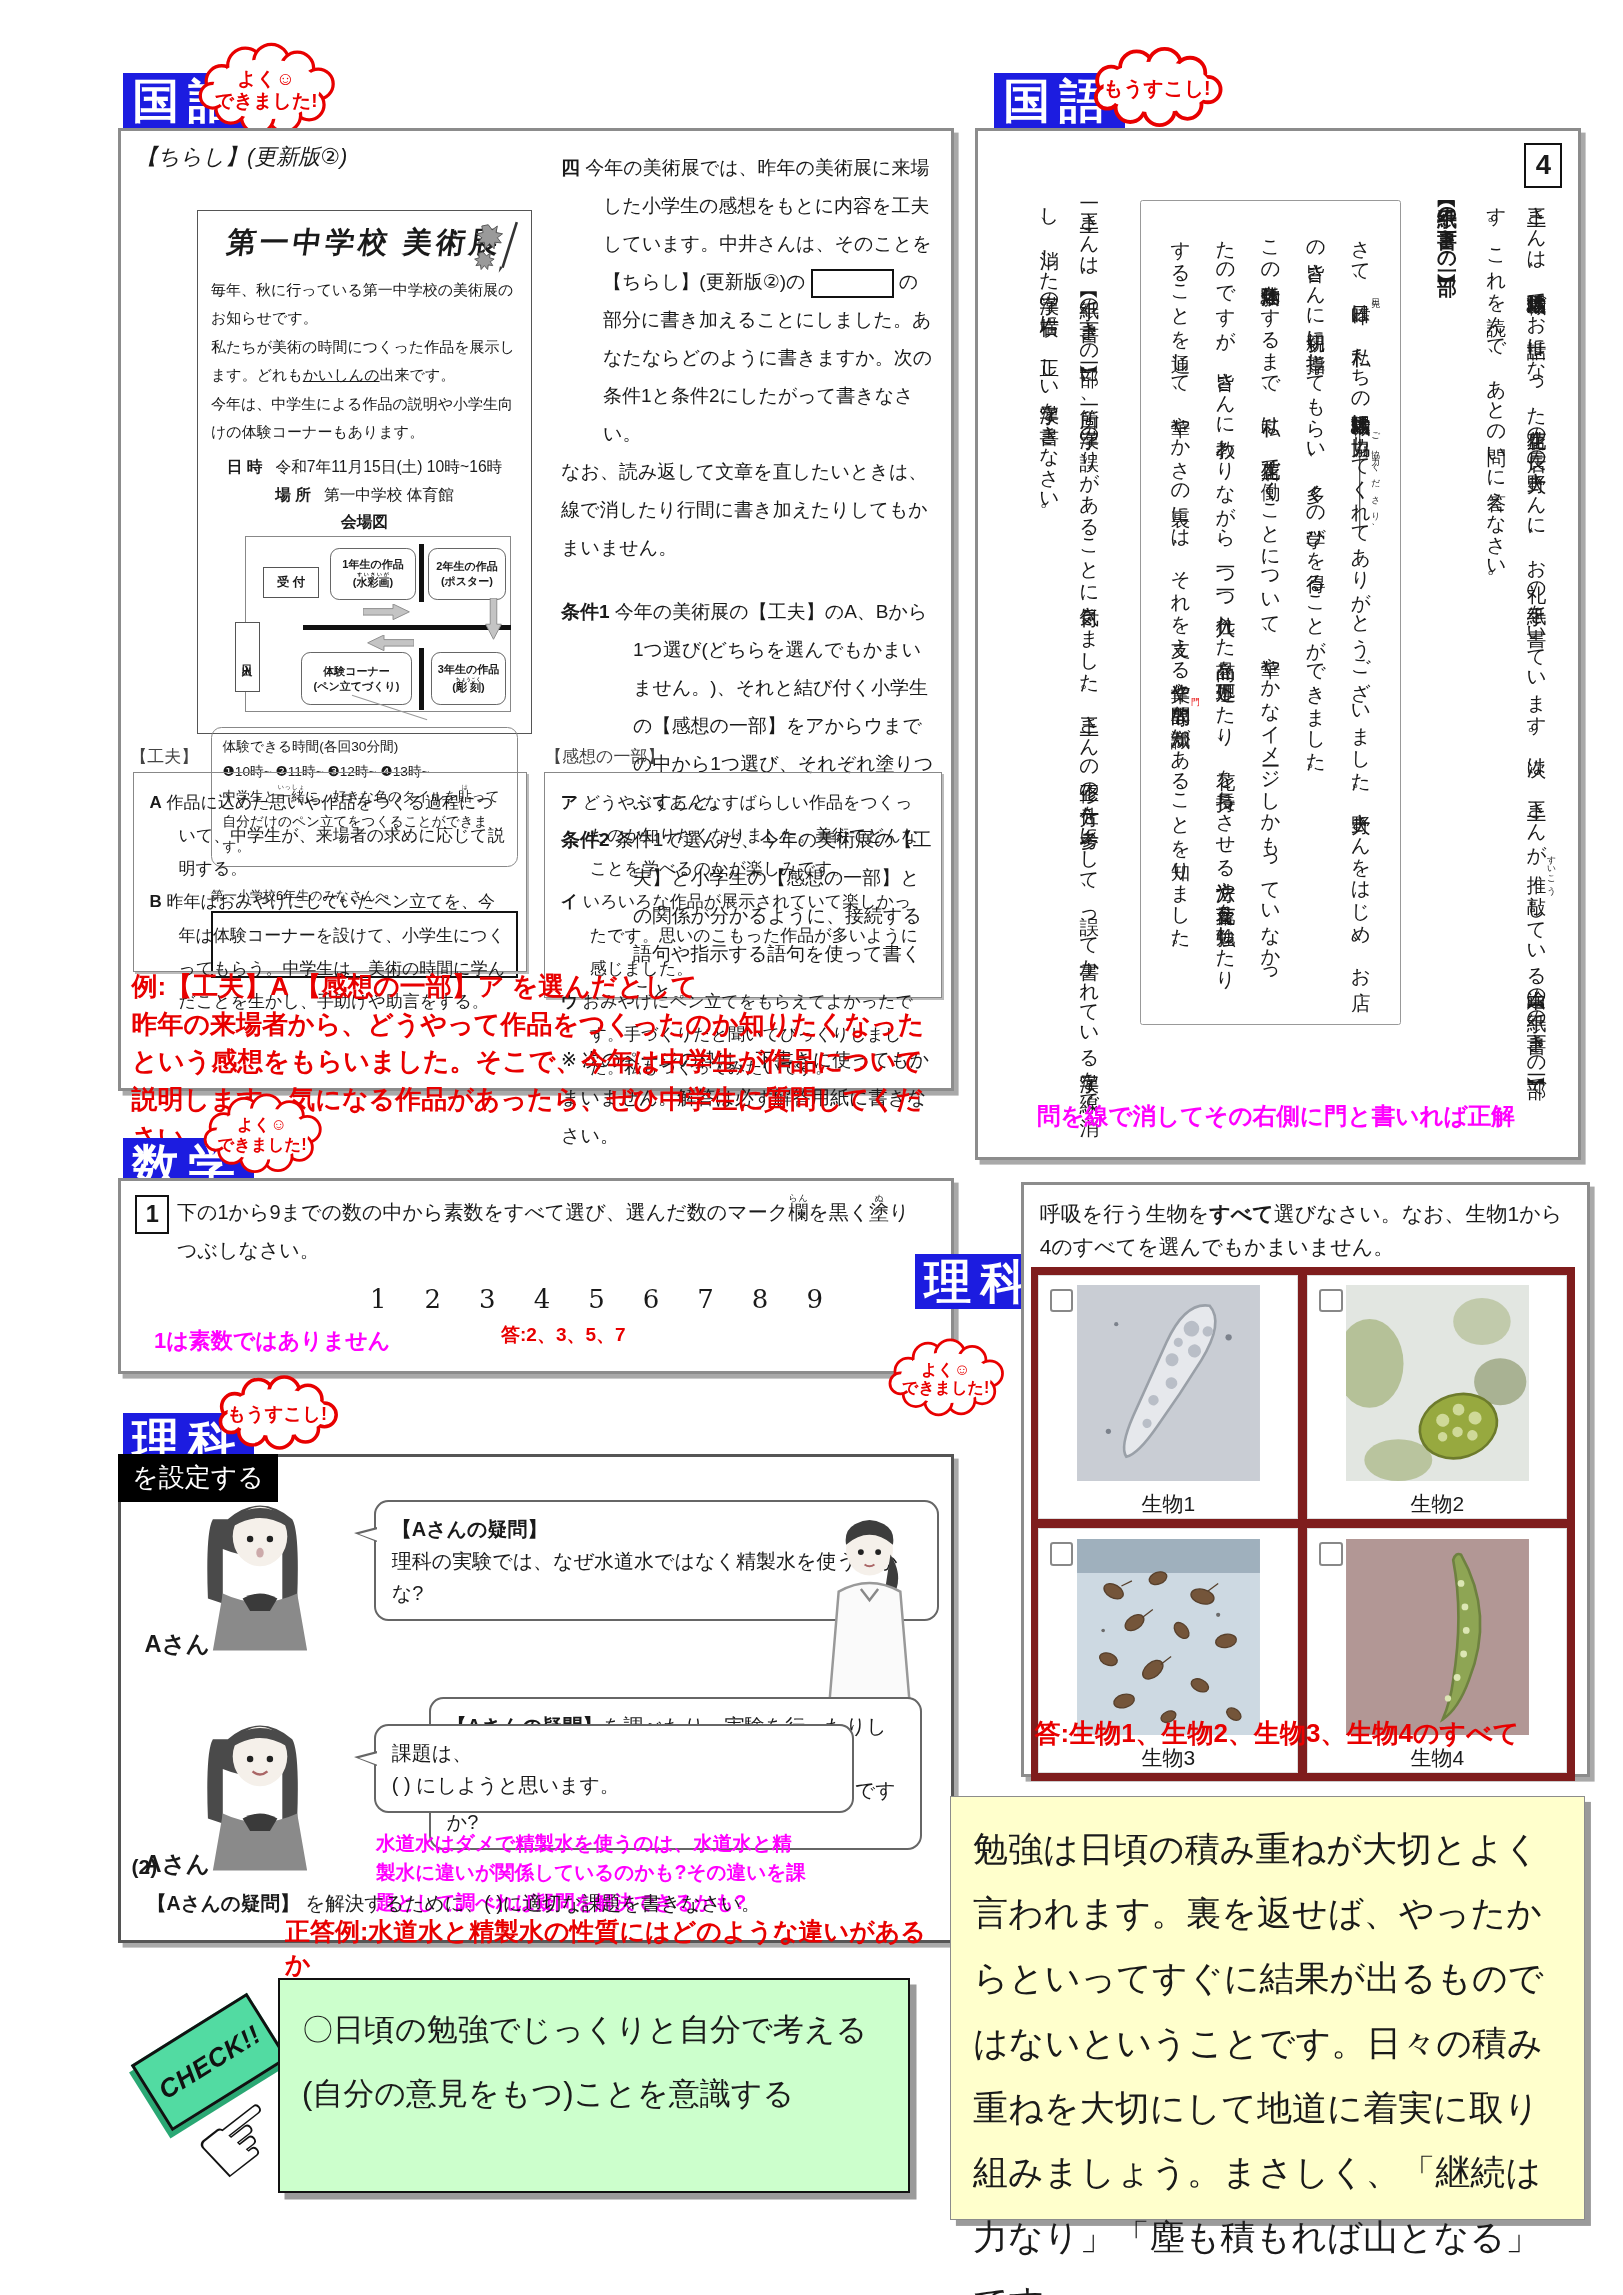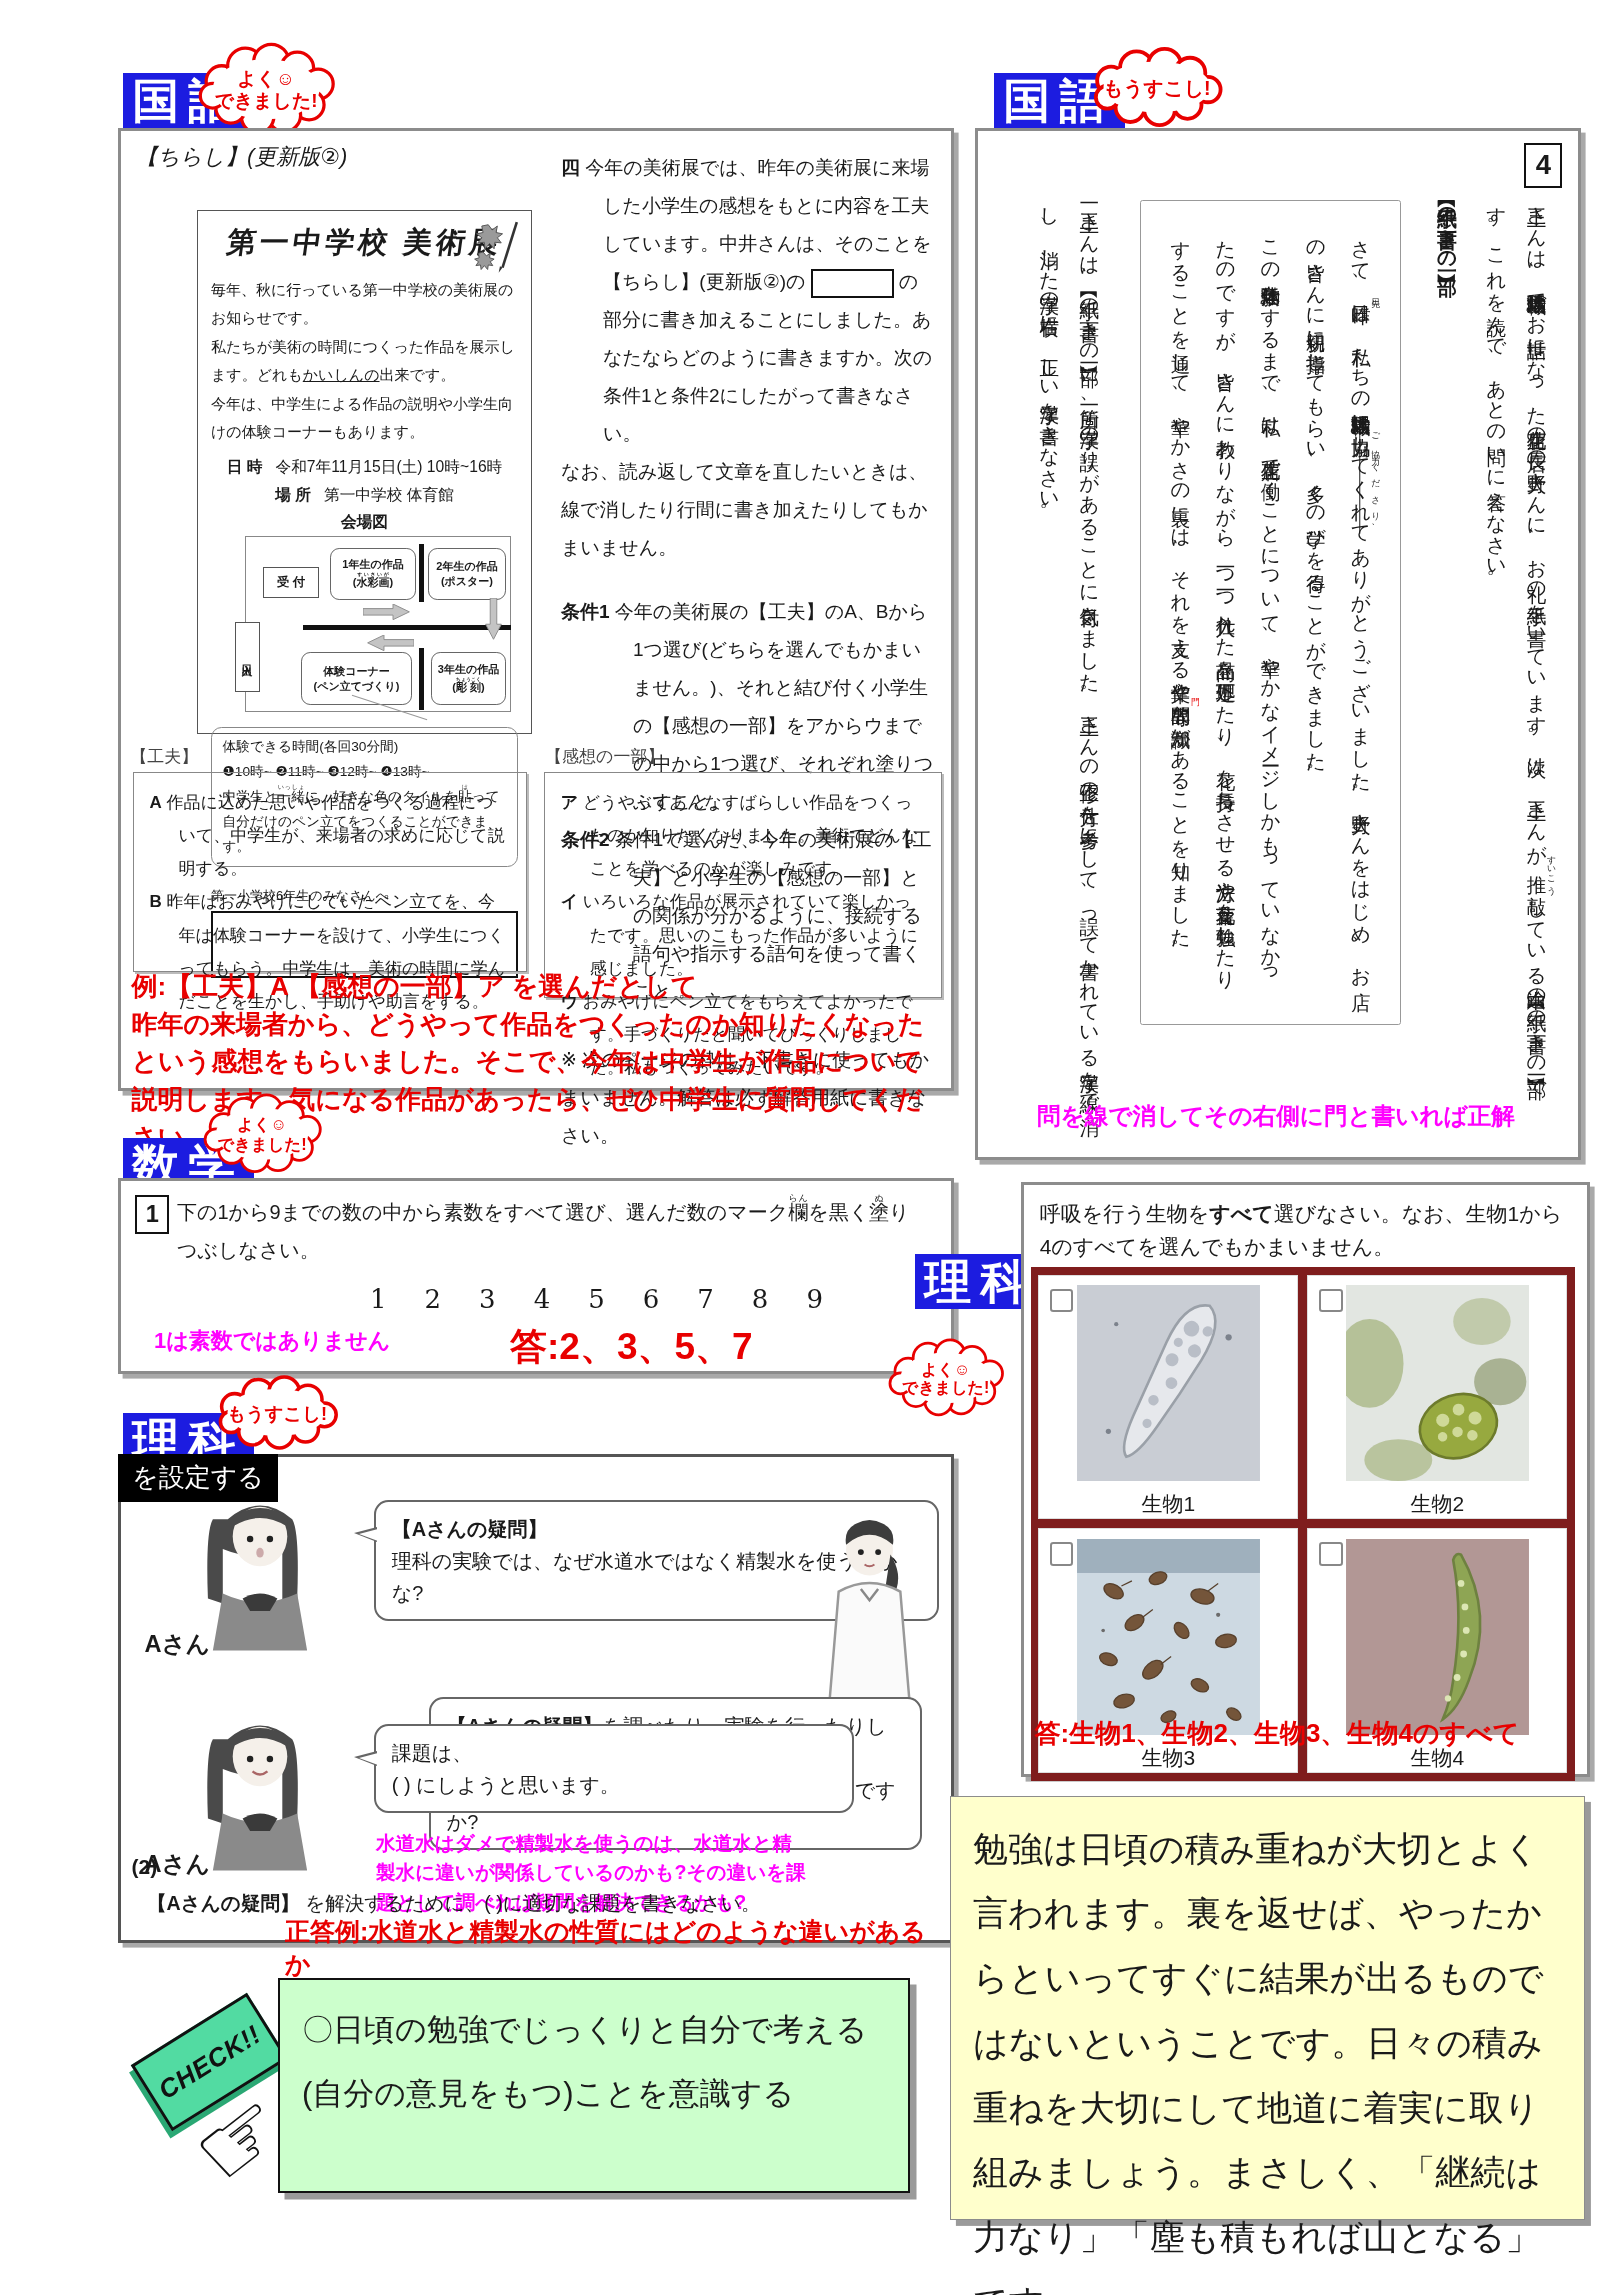--- a/index.html
+++ b/index.html
@@ -208,21 +208,21 @@
         <span>2</span>
       <span>3</span>
         <span>4</span>
       <span>5</span>
         <span>6</span>
       <span>7</span>
         <span>8</span>
       <span>9</span>
     </div>
     <div class="magenta bold" style="position:absolute;left:33px;top:145px;font-size:22px;">1は素数ではありません</div>
-    <div class="red bold" style="position:absolute;left:389px;top:141px;font-size:37px;">答:2、3、5、7</div>
+    <div class="red bold" style="position:absolute;left:380px;top:141px;font-size:19px;">答:2、3、5、7</div>
   </div>
 
   <div class="sec-label" style="left:123px;top:1413px;">理科</div>
   <div class="badge" style="left:211px;top:1373px;">
     <svg width="137" height="79" viewBox="0 0 232 132">
       <g stroke="#e80000" stroke-width="6" fill="#fff">
         <circle cx="40" cy="56" r="22"></circle>
           <circle cx="80" cy="36" r="26"></circle>
           <circle cx="124" cy="32" r="26"></circle>
         <circle cx="164" cy="44" r="24"></circle>

